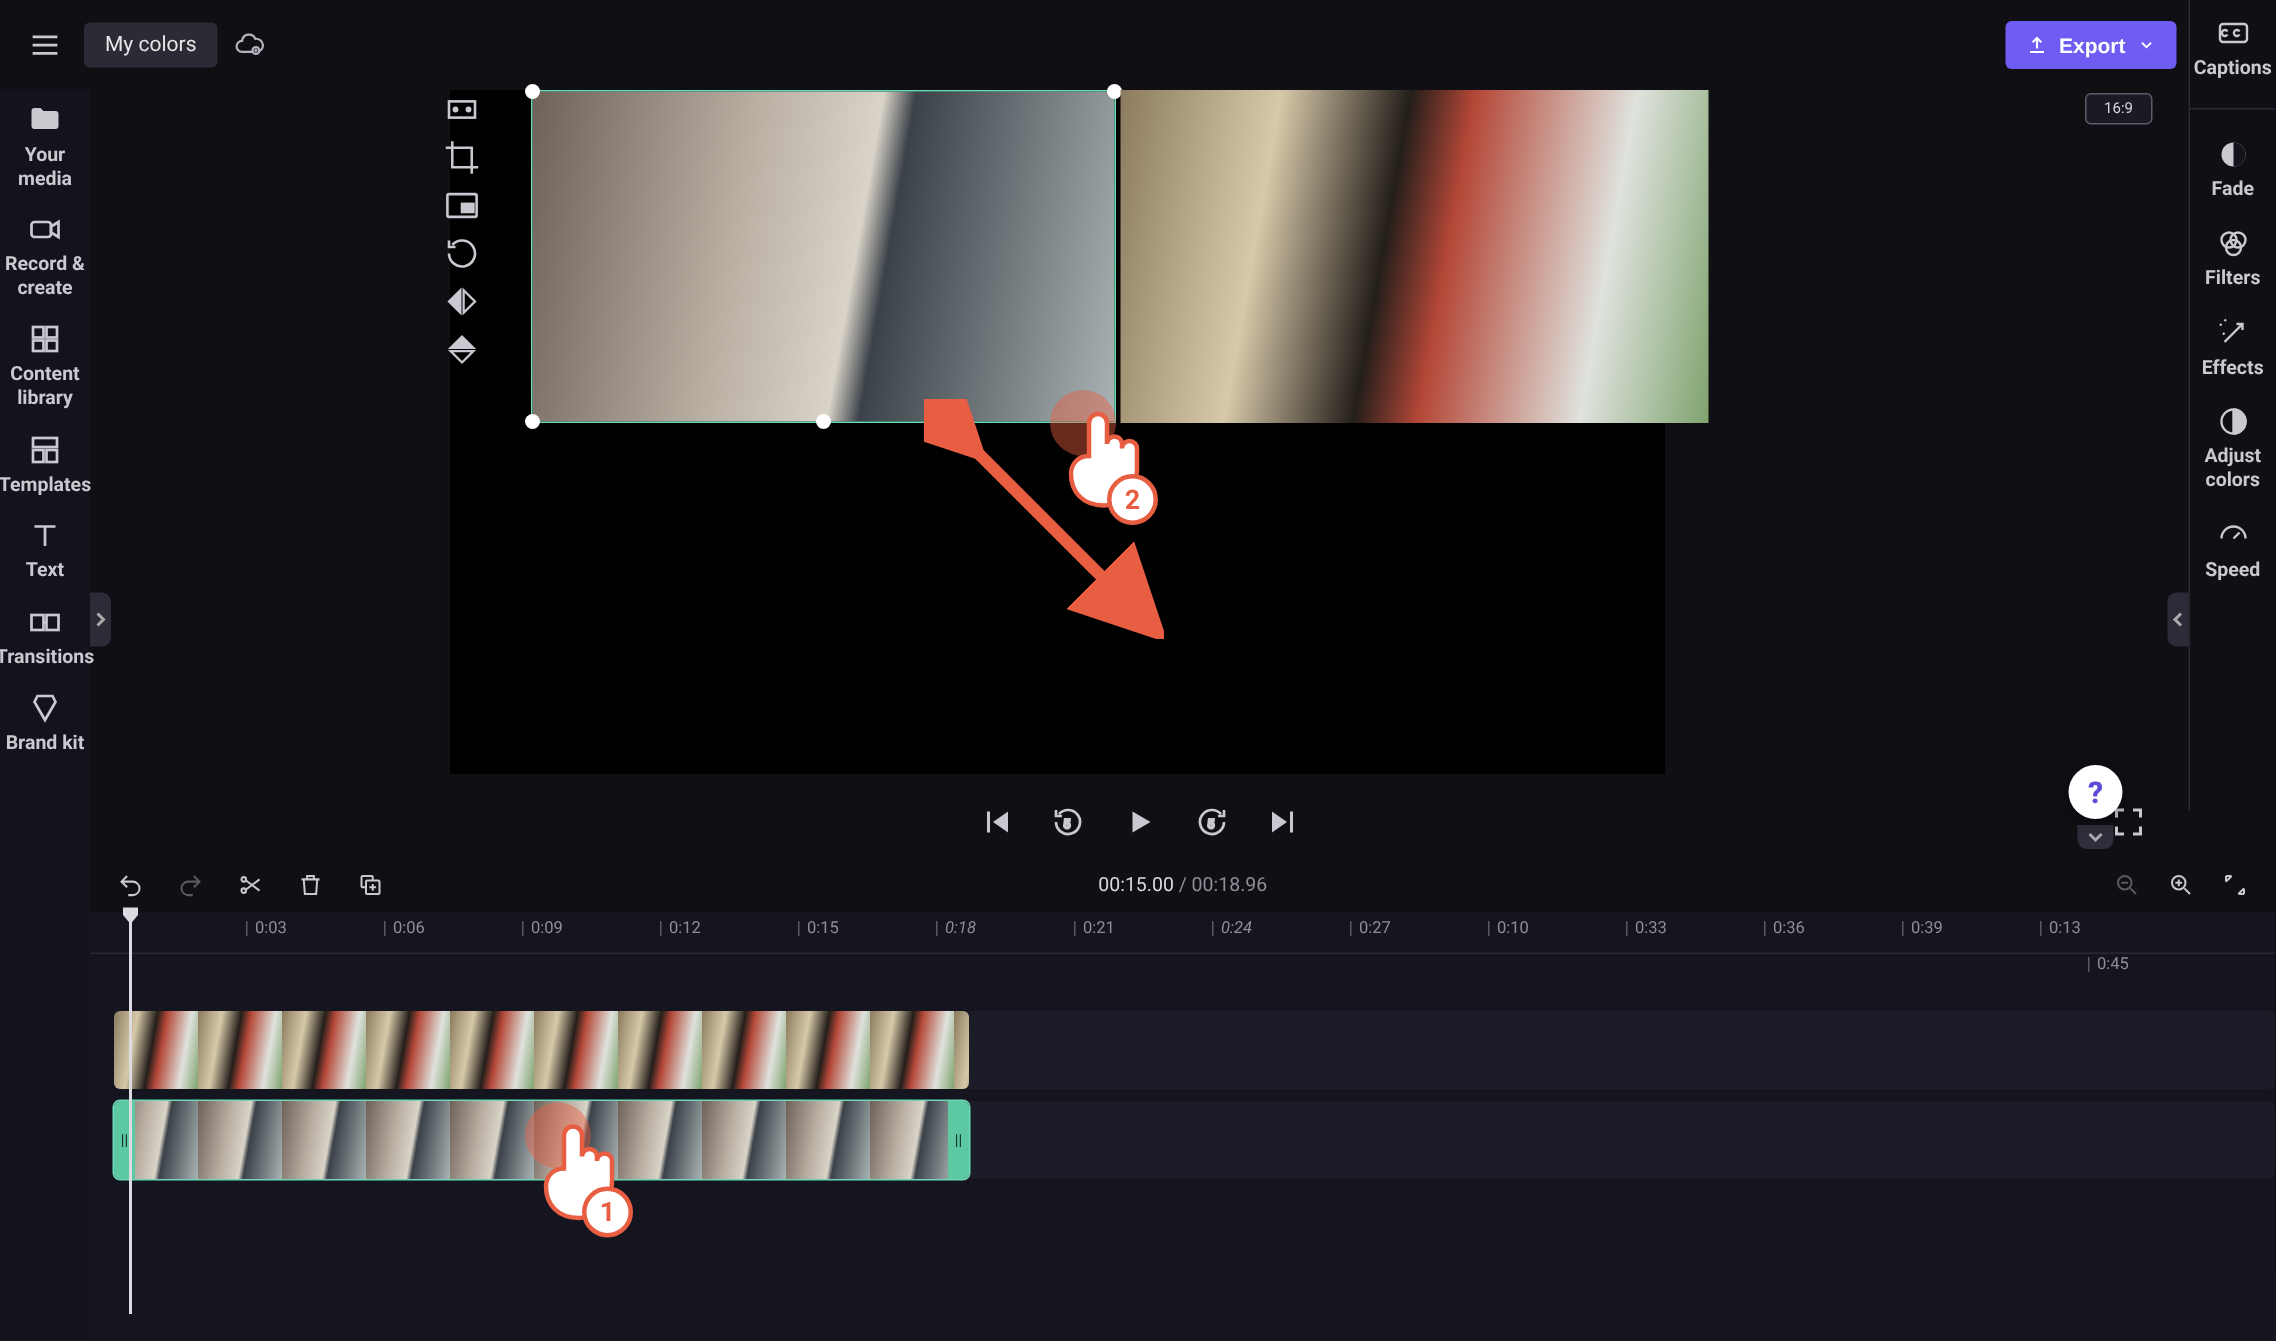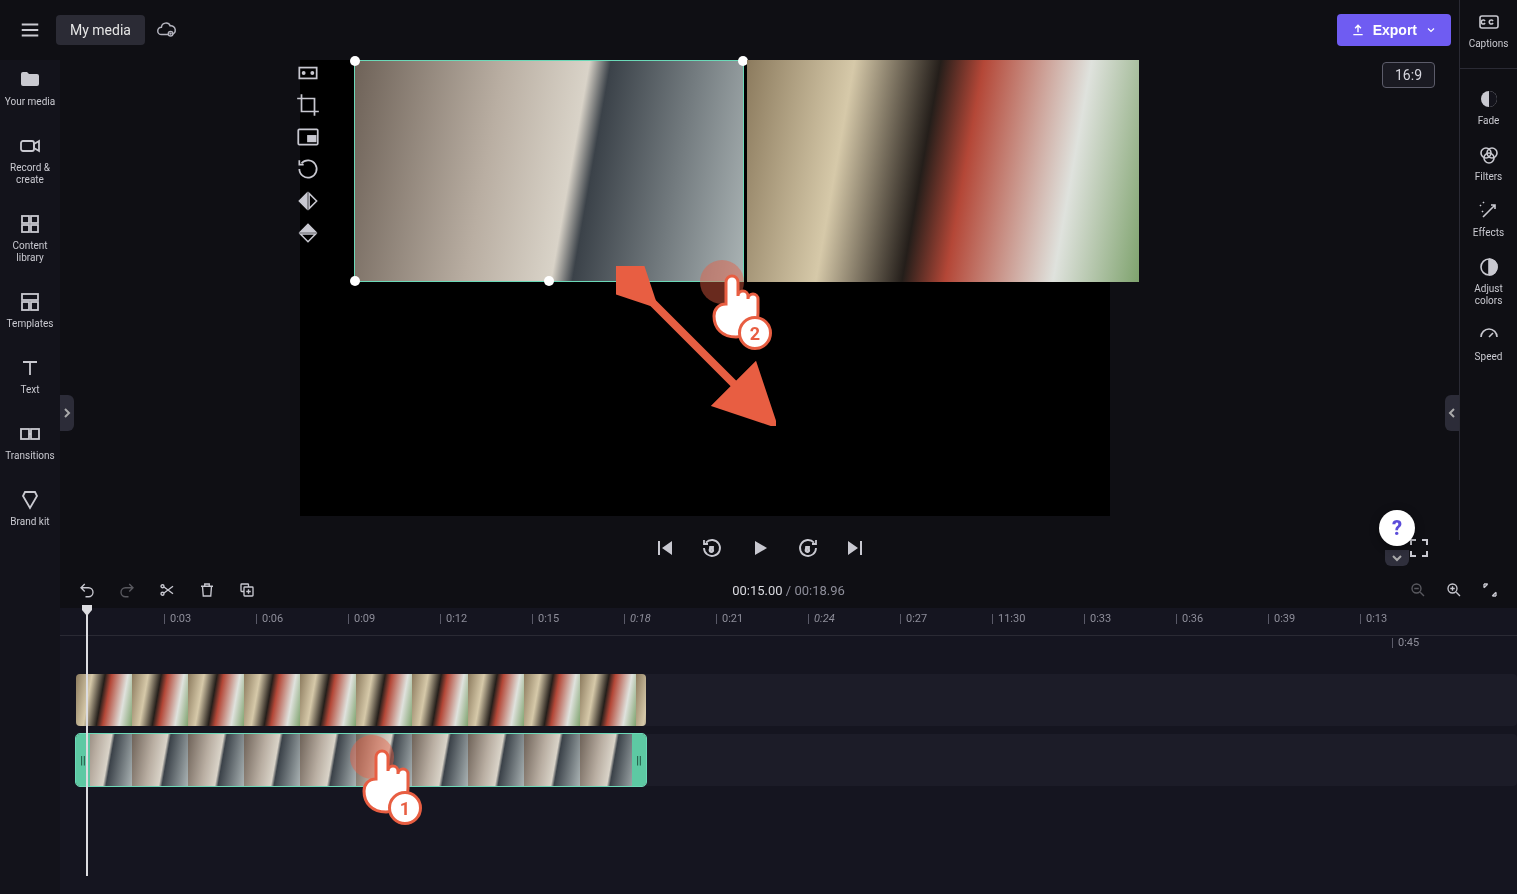--- a/index.html
+++ b/index.html
@@ -57,31 +57,31 @@
 
   .left-sidebar {
     position: absolute;
     top: 60px; left: 0;
     width: 60px;
     bottom: 0;
     background: #13131b;
     display: flex; flex-direction: column;
     align-items: center;
     padding-top: 8px;
-    gap: 26px;
+    gap: 14px;
   }
   .side-item {
     width: 56px;
     display: flex; flex-direction: column; align-items: center;
     gap: 4px;
     cursor: pointer;
     color: #c9c9d0;
   }
   .side-item .icon-wrap { width: 24px; height: 24px; display:flex; align-items:center; justify-content:center; }
-  .side-item span.label { font-size: 10px; text-align: center; line-height: 1.2; }
+  .side-item span.label { font-size: 13px; text-align: center; line-height: 1.2; font-weight: bold; }
   .side-expand {
     position: absolute;
     left: 60px;
     top: 395px;
     width: 14px; height: 36px;
     background: #2c2c38;
     border-radius: 0 6px 6px 0;
     display:flex; align-items:center; justify-content:center;
     cursor: pointer;
     color: #aaa;
@@ -131,21 +131,21 @@
     color: #c8c8d0;
     cursor: pointer;
     border-radius: 3px;
   }
   .aspect-chip {
     position: absolute;
     top: 62px; right: 82px;
     border: 1px solid #5c5c6a;
     border-radius: 4px;
     padding: 4px 12px;
-    font-size: 14px;
+    font-size: 10px;
     color: #d6d6de;
     cursor: pointer;
     background: #1a1a22;
   }
 
   .clip-a, .clip-b {
     position: absolute;
     top: 60px;
     height: 222px;
     background-size: cover;
@@ -332,21 +332,21 @@
 </style>
 </head>
 <body>
 
 <div class="top-bar">
   <div class="hamburger">
     <svg viewBox="0 0 24 24" fill="none" stroke="#c9c9d0" stroke-width="2">
         <path d="M3 6h18M3 12h18M3 18h18"></path>
       </svg>
   </div>
-  <div class="title-chip">My media</div>
+  <div class="title-chip">My colors</div>
   <div style="display:flex;align-items:center;">
     <svg class="cloud-icon" viewBox="0 0 24 24" fill="none" stroke="#b4b4be" stroke-width="1.6">
         <path d="M7 17a4 4 0 0 1 0-8 5 5 0 0 1 9.6-1.5A4 4 0 1 1 18 17H7z"></path>
         <circle cx="17" cy="16" r="2.5" fill="#13131b"></circle>
         <path d="M17 14.8v2.4M15.8 16h2.4" stroke-width="1.2"></path>
       </svg>
   </div>
   <div class="spacer"></div>
   <button class="export-btn">
     <svg viewBox="0 0 24 24" fill="none" stroke="#fff" stroke-width="2.4">
@@ -629,21 +629,21 @@
   <div class="ruler" id="ruler">
       <div class="tick" style="left: 110px;">0:03</div>
       <div class="tick" style="left: 202px;">0:06</div>
       <div class="tick" style="left: 294px;">0:09</div>
       <div class="tick" style="left: 386px;">0:12</div>
       <div class="tick" style="left: 478px;">0:15</div>
       <div class="tick" style="left: 570px; font-style: italic;">0:18</div>
       <div class="tick" style="left: 662px;">0:21</div>
       <div class="tick" style="left: 754px; font-style: italic;">0:24</div>
       <div class="tick" style="left: 846px;">0:27</div>
-      <div class="tick" style="left: 938px;">11:30</div>
+      <div class="tick" style="left: 938px;">0:10</div>
       <div class="tick" style="left: 1030px;">0:33</div>
       <div class="tick" style="left: 1122px;">0:36</div>
       <div class="tick" style="left: 1214px;">0:39</div>
       <div class="tick" style="left: 1306px;">0:13</div>
       <div class="tick" style="left: 1338px; margin-top: 24px;">0:45</div>
     </div>
   <div class="tracks">
     <div class="track">
       <div class="clip-strip" style="left:0; width:570px;" id="strip1">
           <div class="thumb img-podcast-b"></div>

